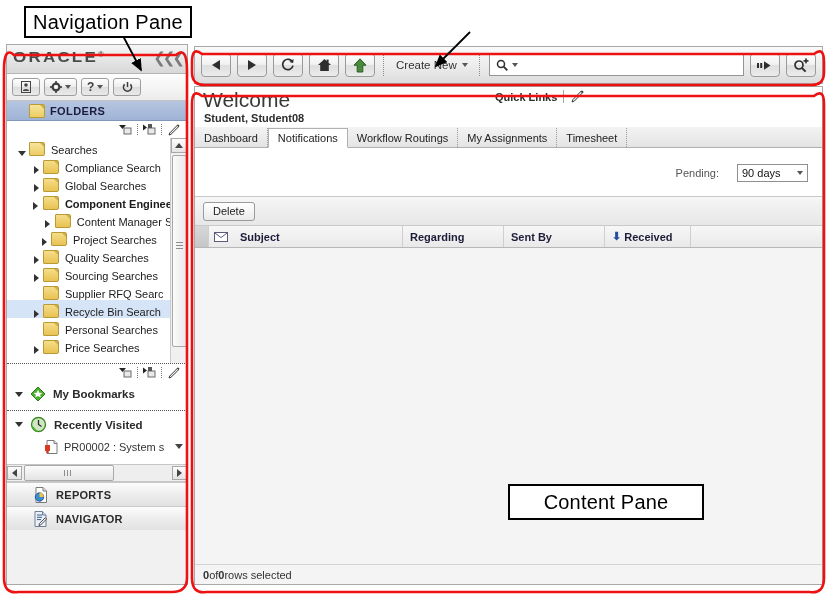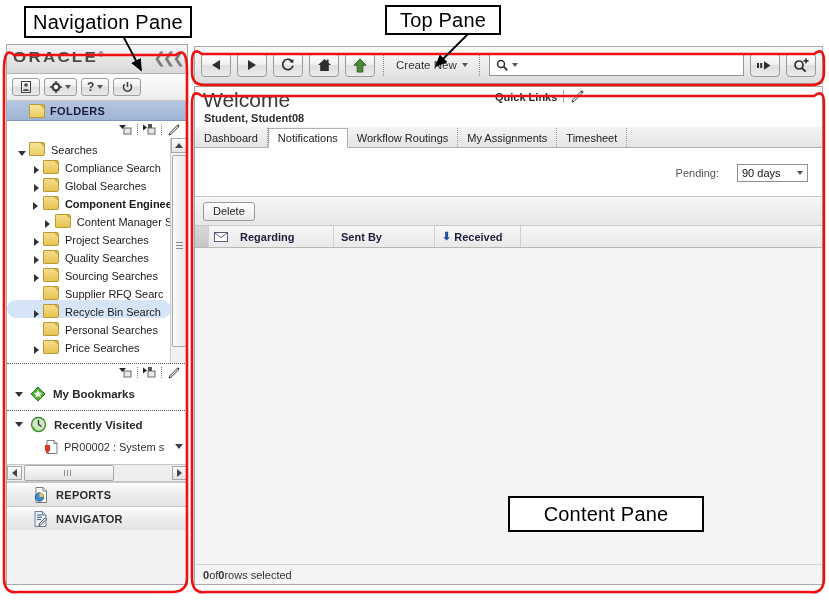--- a/index.html
+++ b/index.html
@@ -12,21 +12,21 @@
 
   
   .callout{
     position:absolute;background:#fff;border:2px solid #000;
     font-family:"Liberation Sans", sans-serif;
     display:flex;align-items:center;justify-content:center;
     font-size:20px;color:#000;letter-spacing:.2px;z-index:40;
   }
   #callout-nav{left:24px;top:6px;width:164px;height:28px;}
   #callout-top{left:385px;top:5px;width:112px;height:26px;}
-  #callout-content{left:508px;top:496px;width:192px;height:32px;}
+  #callout-content{left:508px;top:484px;width:192px;height:32px;}
   .arrow-svg{position:absolute;z-index:39;overflow:visible;}
 
   
   .redline{position:absolute;z-index:35;pointer-events:none;}
 
   
   #nav-pane{
     position:absolute;left:6px;top:44px;width:182px;height:541px;
     background:#f1f1f1;border:1px solid #a9a9a9;box-sizing:border-box;
     display:flex;flex-direction:column;
@@ -318,21 +318,21 @@
               <span class="folder-ico"></span>
               <span class="tlabel">Component Enginee</span>
             </div>
             <div class="trow" style="padding-left: 34px;">
               <span class="twist">
                 <span class="tw-right"></span>
               </span>
               <span class="folder-ico"></span>
               <span class="tlabel">Content Manager S</span>
             </div>
-            <div class="trow" style="padding-left: 22px;">
+            <div class="trow" style="padding-left: 22px; margin-left: 8px;">
               <span class="twist">
                 <span class="tw-right"></span>
               </span>
               <span class="folder-ico"></span>
               <span class="tlabel">Project Searches</span>
             </div>
             <div class="trow" style="padding-left: 22px;">
               <span class="twist">
                 <span class="tw-right"></span>
               </span>
@@ -344,21 +344,21 @@
                 <span class="tw-right"></span>
               </span>
               <span class="folder-ico"></span>
               <span class="tlabel">Sourcing Searches</span>
             </div>
             <div class="trow" style="padding-left: 22px;">
               <span class="twist"></span>
               <span class="folder-ico"></span>
               <span class="tlabel">Supplier RFQ Searc</span>
             </div>
-            <div class="trow sel" style="padding-left: 22px; border-radius: 9px;">
+            <div class="trow sel" style="padding-left: 22px;">
               <span class="twist">
                 <span class="tw-right"></span>
               </span>
               <span class="folder-ico"></span>
               <span class="tlabel">Recycle Bin Search</span>
             </div>
             <div class="trow" style="padding-left: 22px;">
               <span class="twist"></span>
               <span class="folder-ico"></span>
               <span class="tlabel">Personal Searches</span>
@@ -582,20 +582,21 @@
     </div>
 
     <div id="table-head">
       <div class="th" id="th-sel"></div>
       <div class="th" id="th-env">
         <svg width="14" height="10" viewBox="0 0 14 10">
             <rect x="0.5" y="0.5" width="13" height="9" fill="#fff" stroke="#5a5a7a"></rect>
             <path d="M0.8 0.9 L7 5.6 L13.2 0.9" fill="none" stroke="#5a5a7a"></path>
           </svg>
       </div>
+      <div class="th" style="width:170px;">Subject</div>
       <div class="th" style="width:101px;">Regarding</div>
       <div class="th" style="width:101px;">Sent By</div>
       <div class="th" style="width:86px;">
         <span style="color:#2a4e9b;font-size:11px;margin-right:3px;">⬇</span>
         <span>Received</span>
       </div>
       <div class="th" style="flex:1;border-right:0;"></div>
     </div>
 
     <div id="table-body"></div>
@@ -621,16 +622,15 @@
     <defs>
       <marker id="ah" markerWidth="8" markerHeight="8" refX="6" refY="3" orient="auto">
         <path d="M0,0 L7,3 L0,6 z" fill="#000"></path>
       </marker>
     </defs>
     <line x1="122" y1="34" x2="141" y2="70" stroke="#000" stroke-width="1.8" marker-end="url(#ah)"></line>
     <line x1="470" y1="32" x2="436" y2="66" stroke="#000" stroke-width="1.8" marker-end="url(#ah)"></line>
   </svg>
 
   <div class="callout" id="callout-nav">Navigation Pane</div>
-  <div class="callout" id="callout-top">Top Pane</div>
   <div class="callout" id="callout-content">Content Pane</div>
 
 </div>
 
 </body></html>

